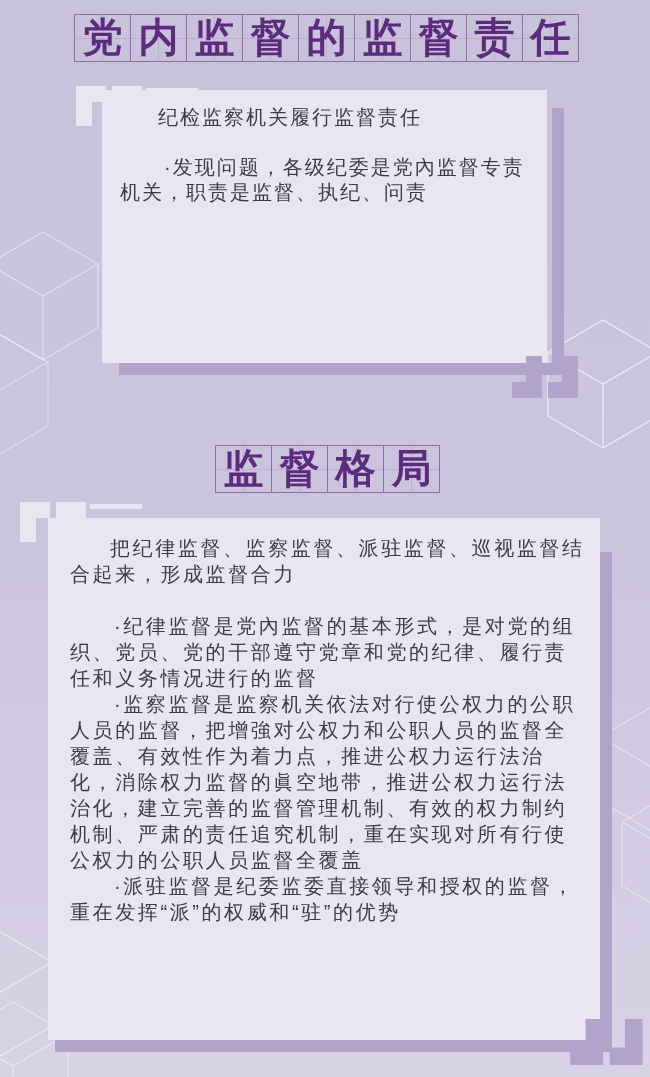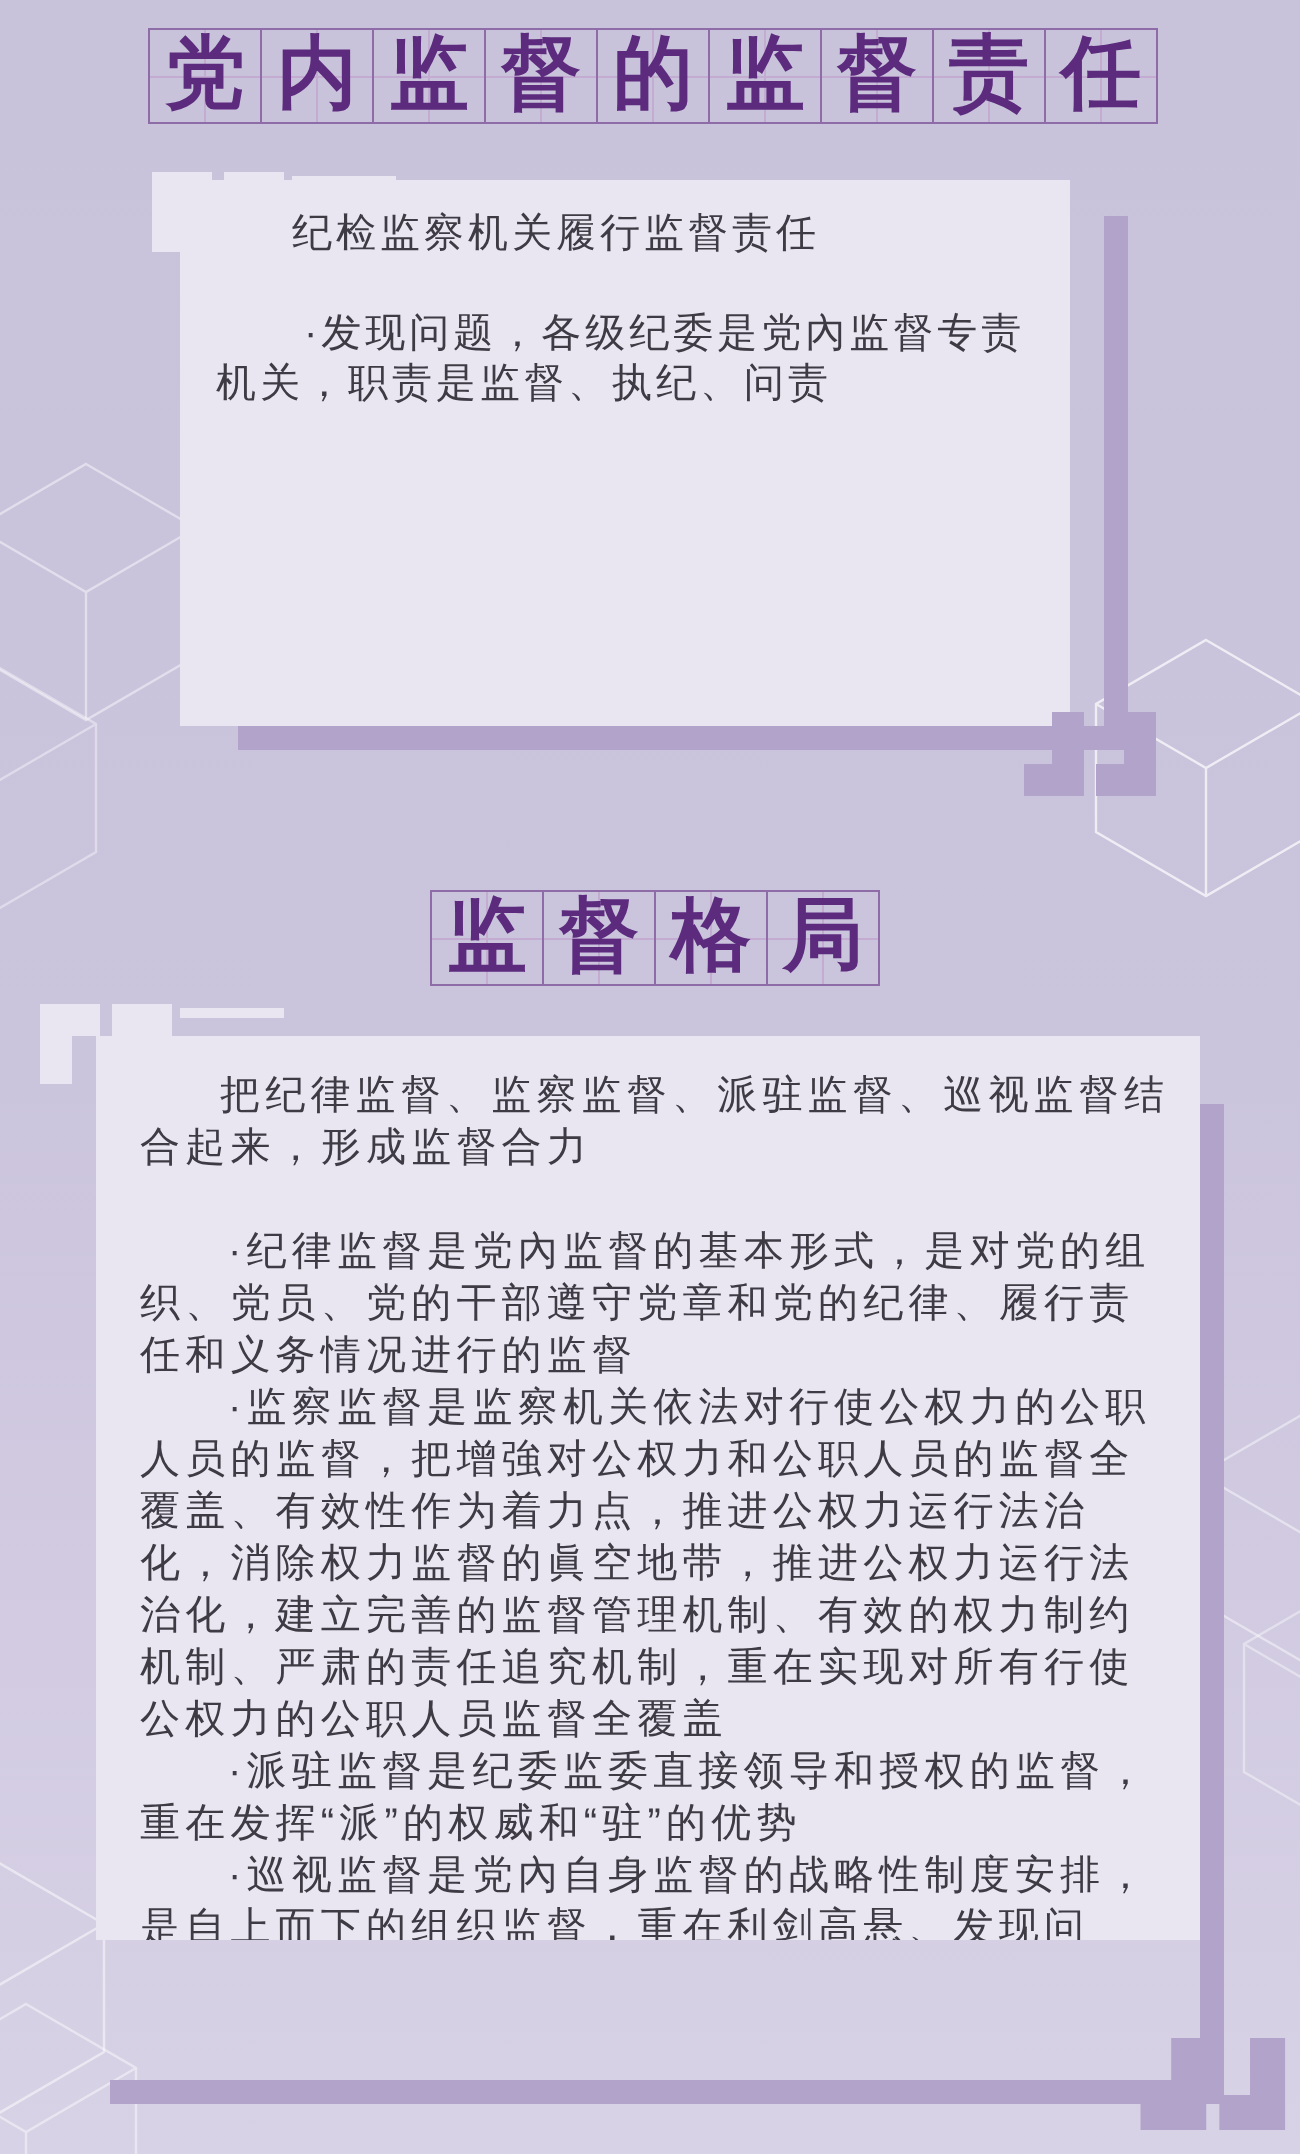--- a/index.html
+++ b/index.html
@@ -43,26 +43,26 @@
   
   .card{
     position:absolute;
     background:#e9e6f2;
     color:#3e3b44;
     box-sizing:border-box;
     overflow:hidden;
   }
   .card p{margin:0;}
   #card1{
-    left:90px;top:90px;width:445px;height:273px;
+    left:102px;top:90px;width:445px;height:273px;
     padding:15px 20px 0 18px;
     font-size:20px;letter-spacing:2px;line-height:25px;
   }
   #card2{
-    left:48px;top:518px;width:552px;height:452px;
+    left:48px;top:518px;width:552px;height:522px;
     padding:17px 14px 0 22px;
     font-size:20px;letter-spacing:2.6px;line-height:26px;
   }
   .card .heading{text-indent:1.9em;margin-bottom:25px;}
   .card .lead{text-indent:2em;margin-bottom:26px;}
   .card .bullet{text-indent:2.2em;}
 
   
   .bar{position:absolute;background:#b2a3cb;}
   #card1-bar-right{left:552px;top:108px;width:12px;height:267px;}
@@ -167,21 +167,20 @@
       <path d="M36,0 H66 V16 H52 V40 H36 Z"></path>
       <rect x="70" y="2" width="52" height="5"></rect>
     </g>
   </svg>
 
   <div class="card" id="card2">
     <p class="lead">把纪律监督、监察监督、派驻监督、巡视监督结合起来，形成监督合力</p>
     <p class="bullet">·纪律监督是党內监督的基本形式，是对党的组织、党员、党的干部遵守党章和党的纪律、履行责任和义务情况进行的监督</p>
     <p class="bullet">·监察监督是监察机关依法对行使公权力的公职人员的监督，把增強对公权力和公职人员的监督全覆盖、有效性作为着力点，推进公权力运行法治化，消除权力监督的眞空地带，推进公权力运行法治化，建立完善的监督管理机制、有效的权力制约机制、严肃的责任追究机制，重在实现对所有行使公权力的公职人员监督全覆盖</p>
     <p class="bullet">·派驻监督是纪委监委直接领导和授权的监督，重在发挥“派”的权威和“驻”的优势</p>
-    <p class="bullet">·巡视监督是党內自身监督的战略性制度安排，是自上而下的组织监督，重在利剑高悬、发现问题、推动整改、深化改革、完善制度</p>
   </div>
   <div class="bar" id="card2-bar-right"></div>
   <div class="bar" id="card2-bar-bottom"></div>
 
   <svg class="quote" style="left:570px;top:1019px;" width="75" height="46" viewBox="0 0 68 42">
     <g fill="#b2a3cb">
       <path d="M30,42 H0 V26 H14 V0 H30 Z"></path>
       <path d="M66,42 H36 V26 H50 V0 H66 Z"></path>
     </g>
   </svg>

